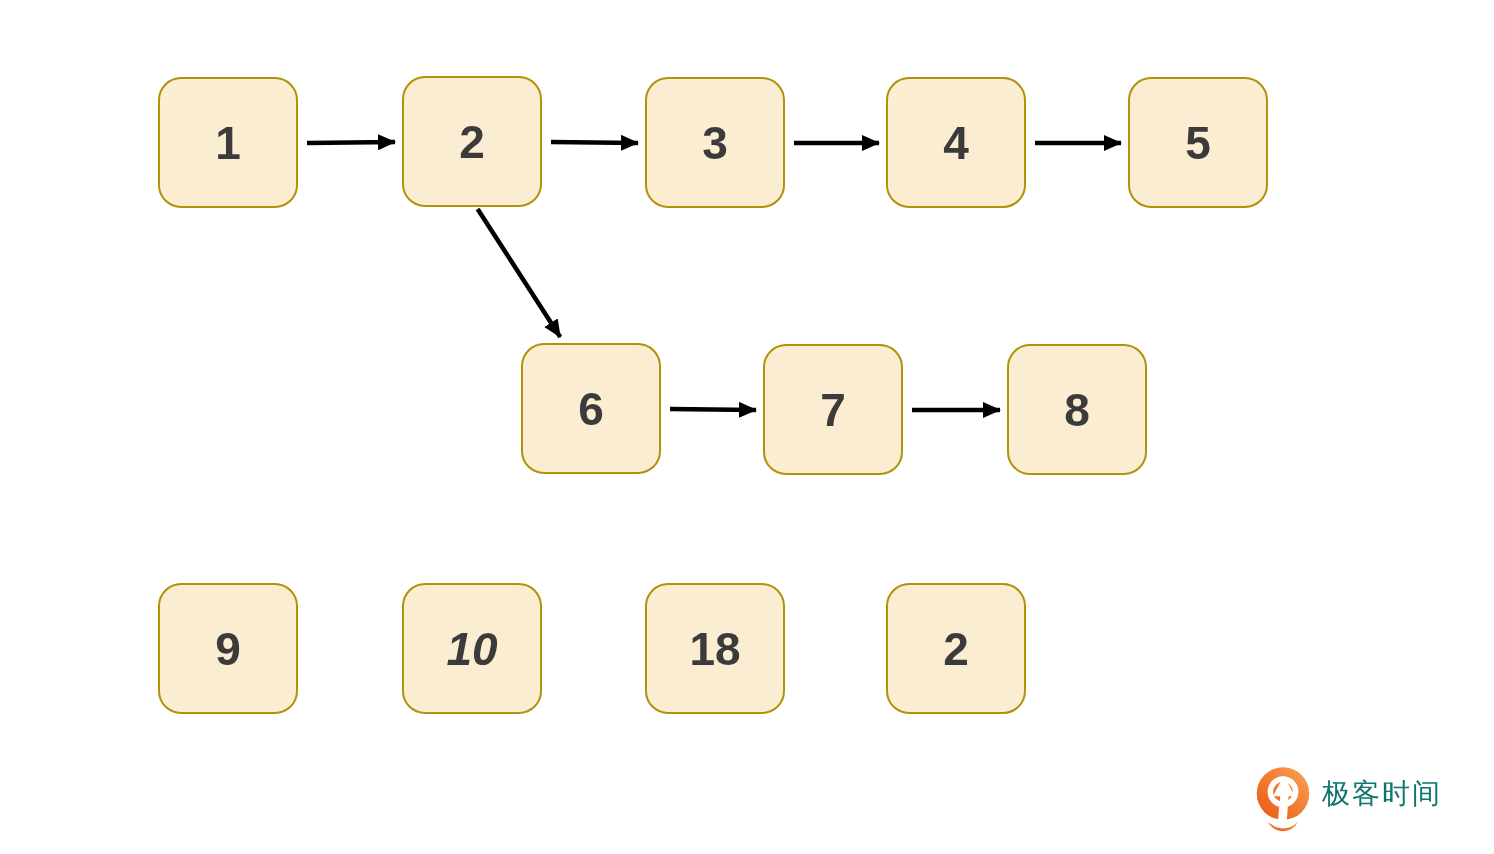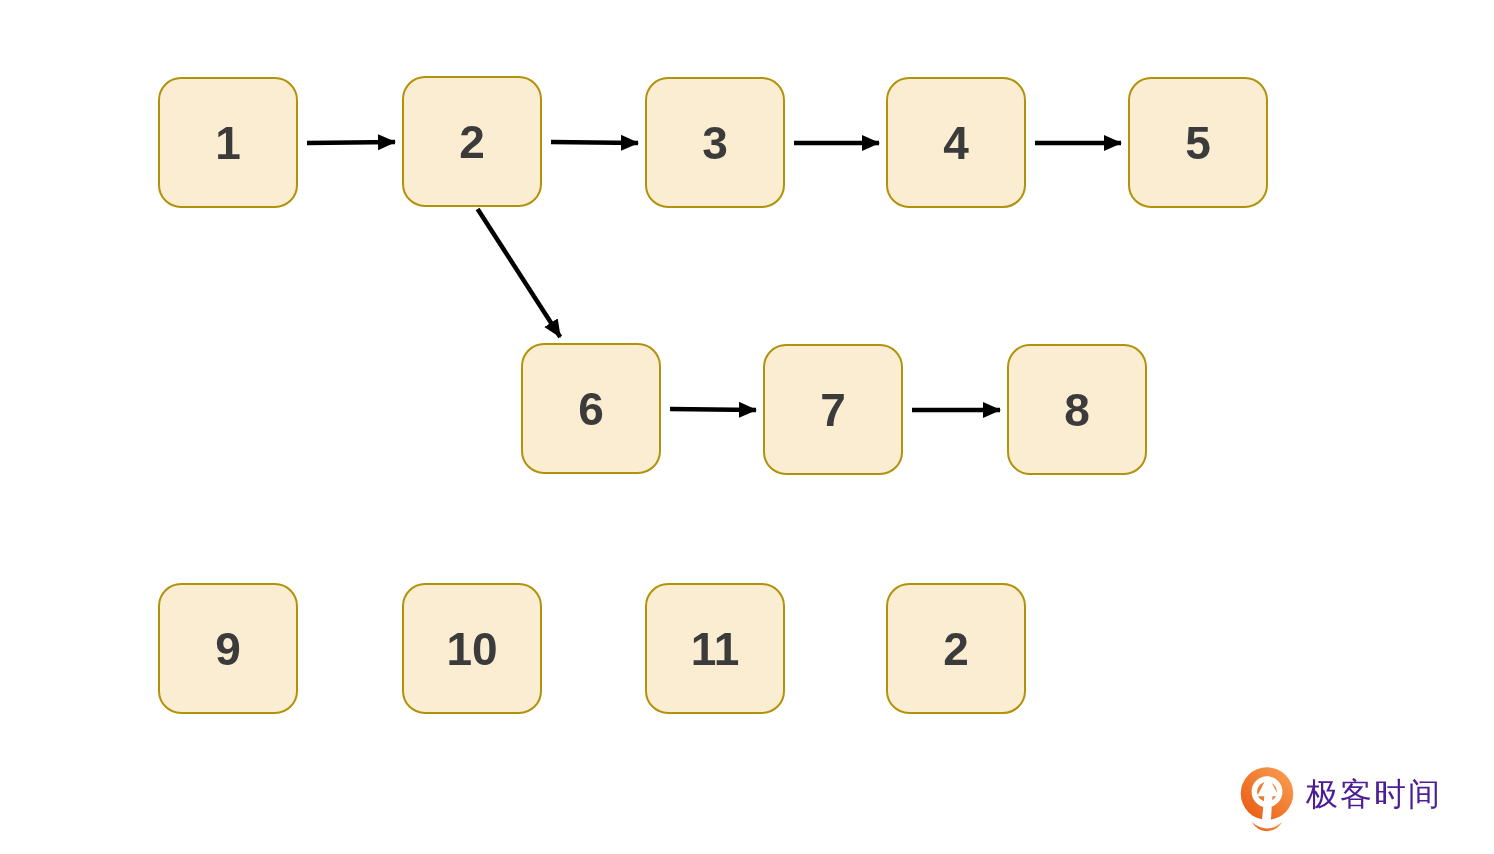--- a/index.html
+++ b/index.html
@@ -48,23 +48,23 @@
     display: flex;
     align-items: center;
     gap: 10px;
   }
   .logo-icon {
     width: 58px;
     height: 66px;
     display: block;
   }
   .logo-text {
-    font-size: 32px;
+    font-size: 28px;
     font-weight: 500;
-    color: #4c1d95;
+    color: #0f766e;
     letter-spacing: 2px;
     line-height: 1;
     padding-bottom: 10px;
   }
 </style>
 </head>
 <body>
 
 <div class="canvas">
 
@@ -106,25 +106,25 @@
       </div>
       <div class="node" style="left: 763px; top: 344px;">
         <span class="node-label">7</span>
       </div>
       <div class="node" style="left: 1007px; top: 344px;">
         <span class="node-label">8</span>
       </div>
       <div class="node" style="left: 158px; top: 583px;">
         <span class="node-label">9</span>
       </div>
-      <div class="node" style="left: 402px; top: 583px;">
+      <div class="node" style="left: 402px; top: 583px; font-style: italic;">
         <span class="node-label">10</span>
       </div>
       <div class="node" style="left: 645px; top: 583px;">
-        <span class="node-label">11</span>
+        <span class="node-label">18</span>
       </div>
       <div class="node" style="left: 886px; top: 583px;">
         <span class="node-label">2</span>
       </div>
     </div>
 
   <div class="logo">
     <svg class="logo-icon" viewBox="0 0 64 72" xmlns="http://www.w3.org/2000/svg">
       <defs>
         <linearGradient id="gk-grad" x1="1" y1="0" x2="0" y2="1">

